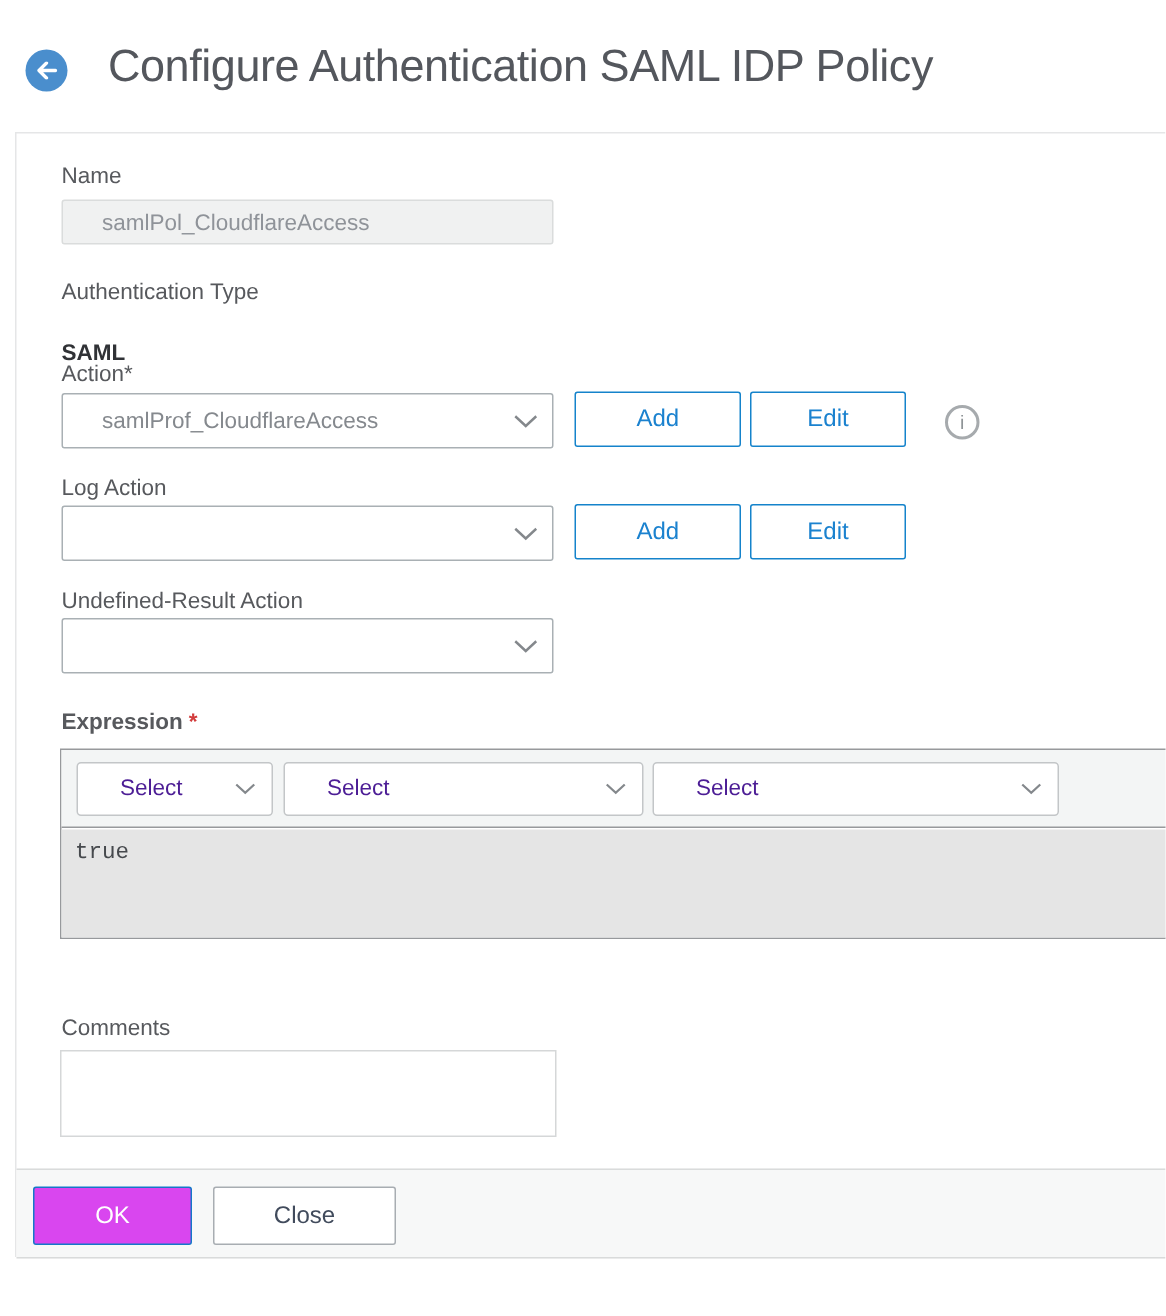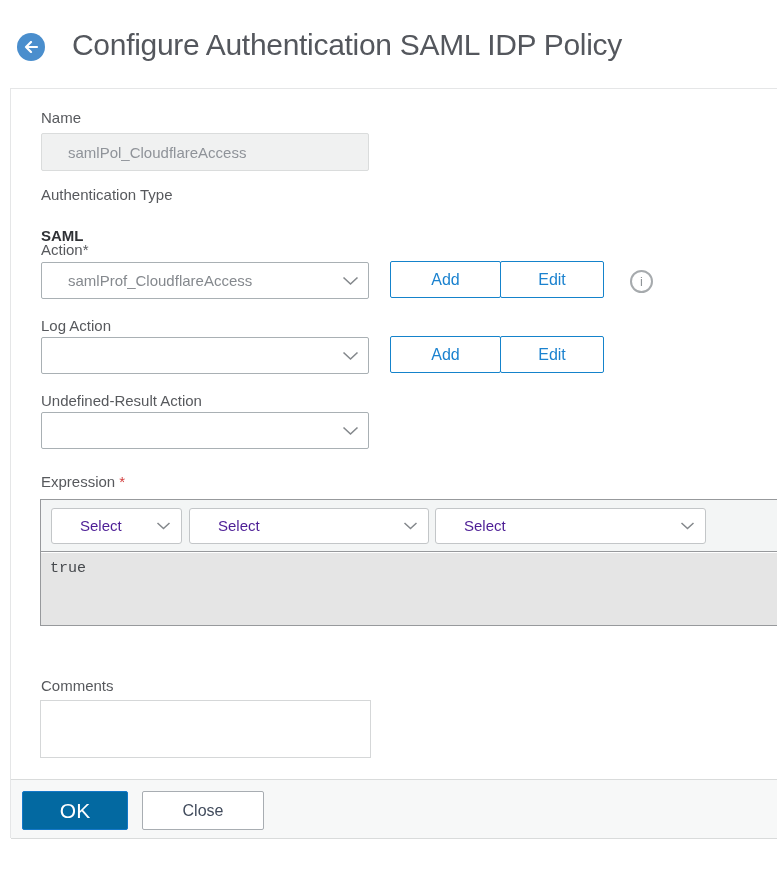--- a/index.html
+++ b/index.html
@@ -13,36 +13,36 @@
   .page-title { position:absolute; left:64px; top:28px; font-size:30px; font-weight:400;
                 color:#54575d; letter-spacing:-0.3px; white-space:nowrap;margin-left:8px; }
 
   
   .panel { position:absolute; left:10px; top:88px; width:767px; height:750px;
            border-top:1px solid #e5e6e7; border-left:1px solid #e5e6e7; background:#fff; }
 
   .lbl { position:absolute; left:30px; font-size:15px; color:#57595d; white-space:nowrap; }
   .req { color:#d23c3c; margin-left:4px; }
 
-  .txt-input { position:absolute; left:30px; width:328px; height:38px;
+  .txt-input { position:absolute; left:30px; width:328px; height:30px;
                background:#f0f1f1; border:1px solid #dadcdc; border-radius:2px;
                color:#8f9399; font-size:15px; padding-left:26px;
                font-family:"Liberation Sans", sans-serif; }
   .static-value { position:absolute; left:30px; font-size:15px; font-weight:bold; color:#303236; }
 
   .dropdown { position:absolute; left:30px; width:328px; height:37px; background:#fff;
               border:1px solid #a9b0b4; border-radius:2px; cursor:pointer; }
   .dropdown .dd-value { position:absolute; left:26px; top:0; line-height:35px;
                         font-size:15px; color:#85898e; white-space:nowrap; }
   .dropdown .chev { position:absolute; right:9px; top:50%; transform:translateY(-50%); line-height:0; }
 
   .btn-outline { position:absolute; height:37px; background:#fff; border:1px solid #1583cb;
                  border-radius:2px; color:#1b82cf; font-size:16px; cursor:pointer;
                  font-family:"Liberation Sans", sans-serif; }
-  .btn-add { left:372px; width:111px;margin-left:7px; }
+  .btn-add { left:372px; width:111px; }
   .btn-edit { left:489px; width:104px; }
 
   .info-icon { position:absolute; left:619px; width:23px; height:23px; border:2px solid #a6aaad;
                border-radius:50%; color:#8f9497; font-size:13px; background:#fff;
                display:flex; align-items:center; justify-content:center; cursor:pointer; }
 
   
   .expr-box { position:absolute; left:29px; top:410px; right:-2px; height:127px;
               border:1px solid #97999c; background:#fff; }
   .expr-header { position:absolute; left:0; right:0; top:0; height:52px;
@@ -60,22 +60,22 @@
 
   .comments-area { position:absolute; left:29px; top:611px; width:331px; height:58px;
                    border:1px solid #d5d7d8; resize:none; background:#fff;
                    font-family:"Liberation Sans", sans-serif; font-size:15px; color:#46494d;
                    padding:6px 9px; outline:none; }
 
   
   .footer { position:absolute; left:0; right:0; top:690px; height:60px; background:#f7f8f8;
             border-top:1px solid #d9dbdb; border-bottom:1px solid #d9dbdb; }
   .btn-ok { position:absolute; left:11px; top:11px; width:106px; height:39px;
-            background:#0369a1; color:#ffffff; border:1px solid #1478c8; border-radius:2px;
-            font-size:21px; cursor:pointer; font-family:"Liberation Sans", sans-serif; }
+            background:#d946ef; color:#ffffff; border:1px solid #1478c8; border-radius:2px;
+            font-size:16px; cursor:pointer; font-family:"Liberation Sans", sans-serif; }
   .btn-close { position:absolute; left:131px; top:11px; width:122px; height:39px;
                background:#ffffff; color:#414b5c; border:1px solid #a8adb2; border-radius:2px;
                font-size:16px; cursor:pointer; font-family:"Liberation Sans", sans-serif; }
 </style>
 </head>
 <body>
 
 <button class="back-btn">
   <span style="line-height:0;">
     <svg width="15" height="12" viewBox="0 0 15 12">
@@ -121,21 +121,21 @@
   <div class="lbl" style="top:303px;">Undefined-Result Action</div>
   <div class="dropdown" style="top:323px;">
     <span class="dd-value"></span>
     <span class="chev">
       <svg width="17" height="10" viewBox="0 0 17 10">
           <polyline points="1.5,1.5 8.5,8 15.5,1.5" fill="none" stroke="#84888c" stroke-width="1.6"></polyline>
         </svg>
     </span>
   </div>
 
-  <div class="lbl" style="top:384px;">
+  <div class="lbl" style="top:384px;font-weight:bold;">
     <span>Expression</span><span class="req">*</span>
   </div>
   <div class="expr-box">
     <div class="expr-header">
       <div class="expr-select sel-1">
         <span class="dd-value">Select</span>
         <span class="chev">
           <svg width="15" height="9" viewBox="0 0 15 9">
               <polyline points="1.5,1.5 7.5,7 13.5,1.5" fill="none" stroke="#84888c" stroke-width="1.5"></polyline>
             </svg>

